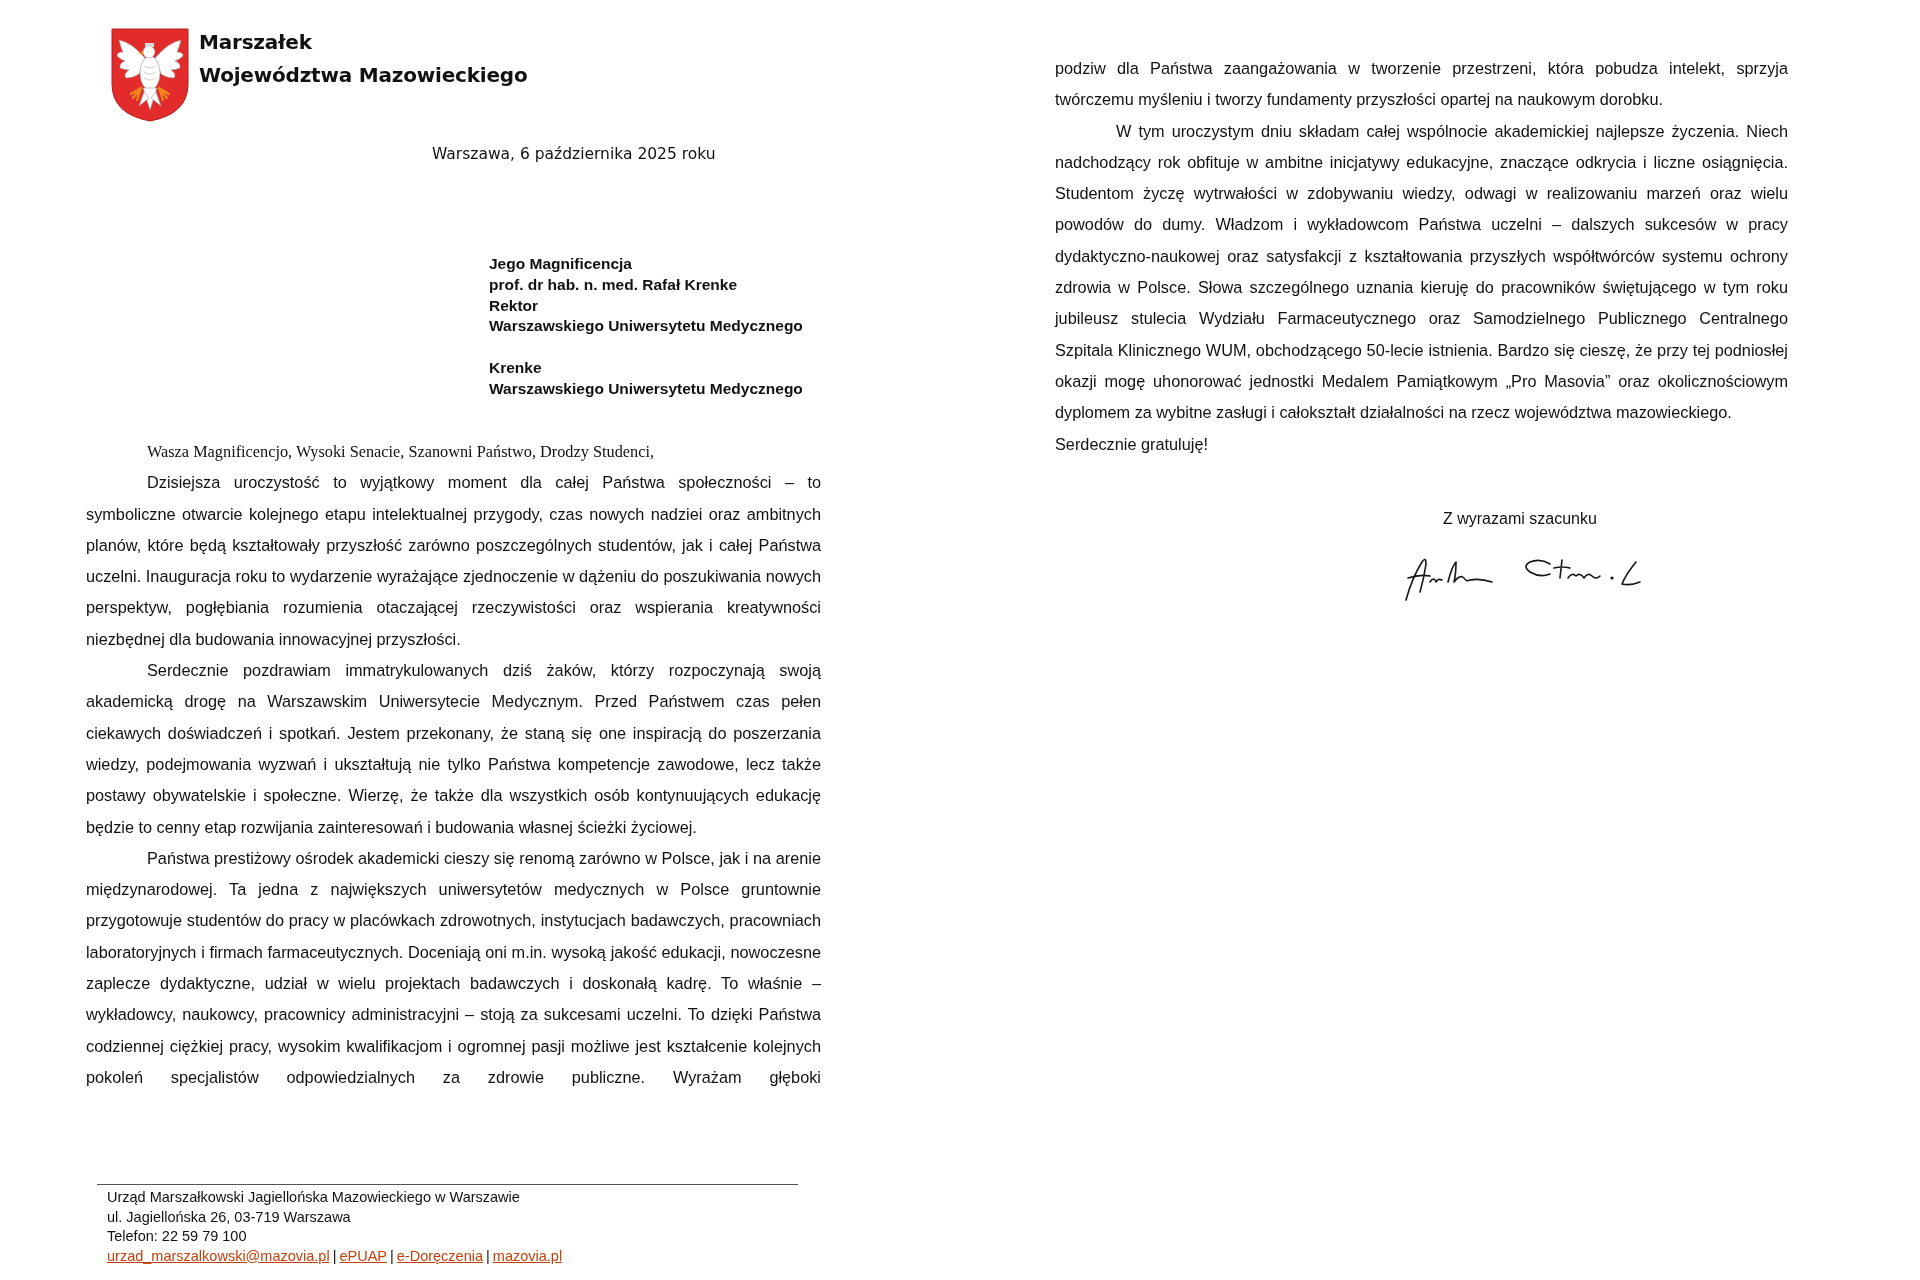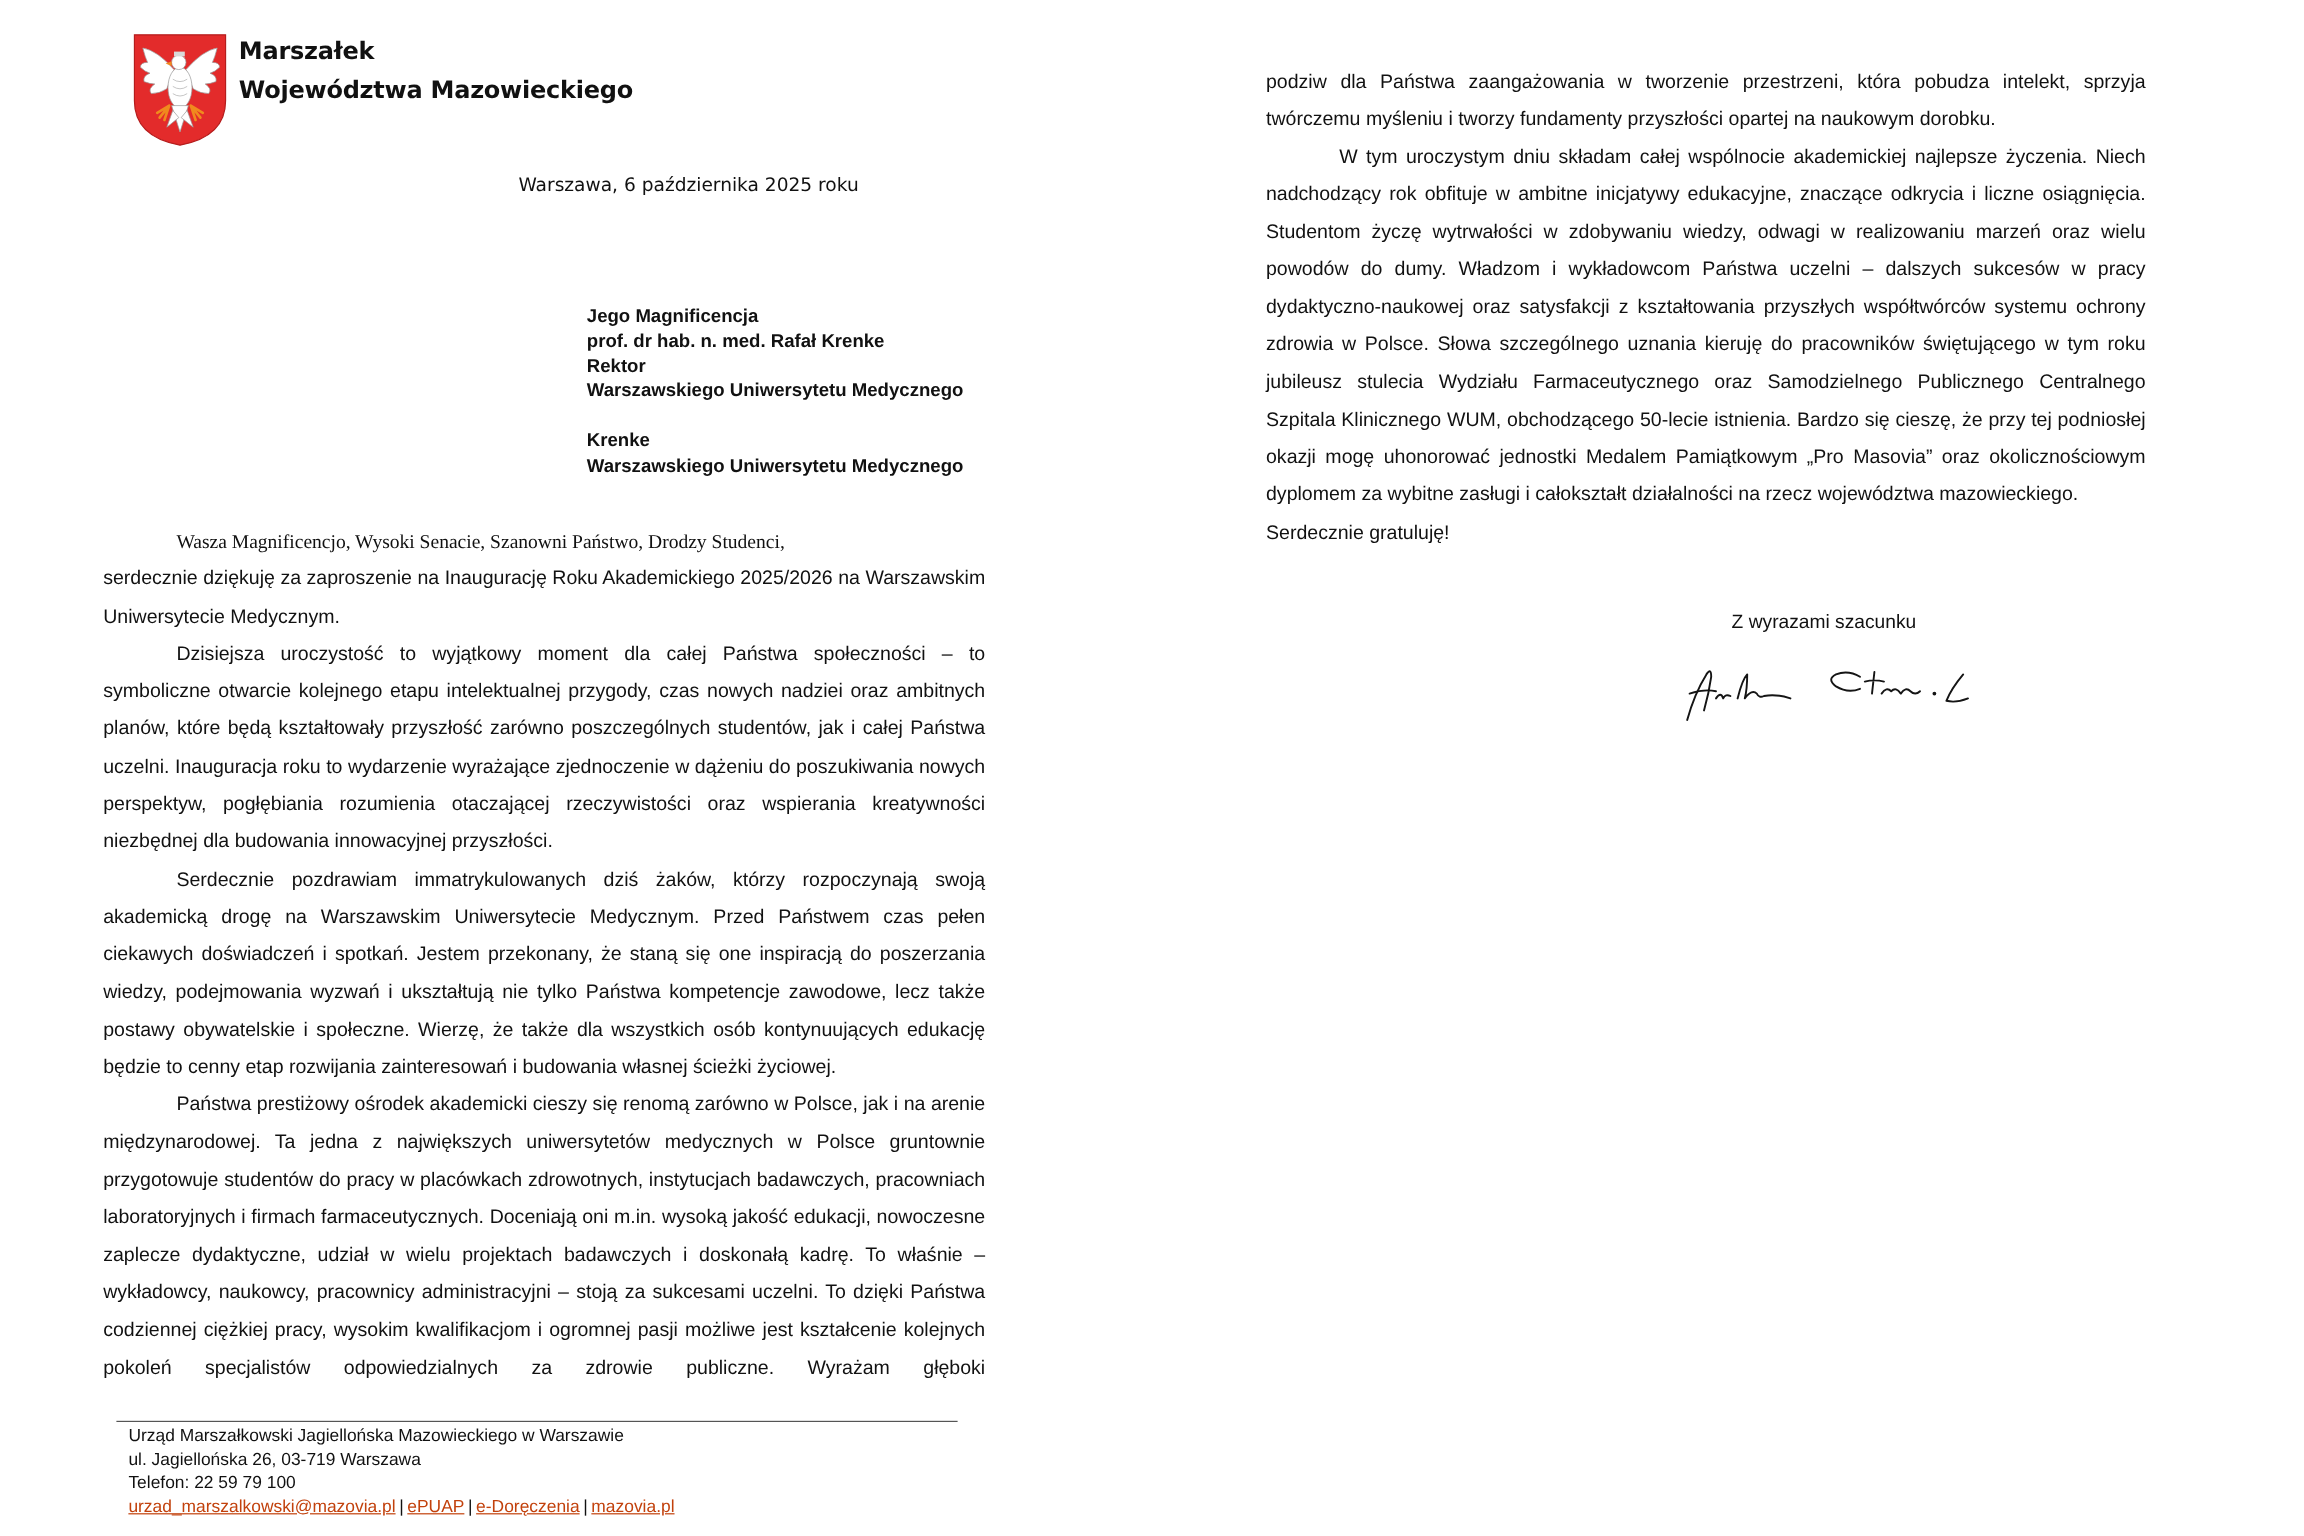--- a/index.html
+++ b/index.html
@@ -87,21 +87,20 @@
   <div>prof. dr hab. n. med. Rafał Krenke</div>
   <div>Rektor</div>
   <div>Warszawskiego Uniwersytetu Medycznego</div>
   <div class="gap"></div>
   <div>Krenke</div>
   <div>Warszawskiego Uniwersytetu Medycznego</div>
 </div>
 
 <div class="abs col" id="left-col">
   <p class="greet">Wasza Magnificencjo, Wysoki Senacie, Szanowni Państwo, Drodzy Studenci,</p>
-  <p class="noindent lastline-left">serdecznie dziękuję za zaproszenie na Inaugurację Roku Akademickiego 2025/2026 na Warszawskim Uniwersytecie Medycznym.</p>
   <p class="lastline-left">Dzisiejsza uroczystość to wyjątkowy moment dla całej Państwa społeczności – to symboliczne otwarcie kolejnego etapu intelektualnej przygody, czas nowych nadziei oraz ambitnych planów, które będą kształtowały przyszłość zarówno poszczególnych studentów, jak i całej Państwa uczelni. Inauguracja roku to wydarzenie wyrażające zjednoczenie w dążeniu do poszukiwania nowych perspektyw, pogłębiania rozumienia otaczającej rzeczywistości oraz wspierania kreatywności niezbędnej dla budowania innowacyjnej przyszłości.</p>
   <p class="lastline-left">Serdecznie pozdrawiam immatrykulowanych dziś żaków, którzy rozpoczynają swoją akademicką drogę na Warszawskim Uniwersytecie Medycznym. Przed Państwem czas pełen ciekawych doświadczeń i spotkań. Jestem przekonany, że staną się one inspiracją do poszerzania wiedzy, podejmowania wyzwań i ukształtują nie tylko Państwa kompetencje zawodowe, lecz także postawy obywatelskie i społeczne. Wierzę, że także dla wszystkich osób kontynuujących edukację będzie to cenny etap rozwijania zainteresowań i budowania własnej ścieżki życiowej.</p>
   <p style="text-align-last: justify;">Państwa prestiżowy ośrodek akademicki cieszy się renomą zarówno w Polsce, jak i na arenie międzynarodowej. Ta jedna z największych uniwersytetów medycznych w Polsce gruntownie przygotowuje studentów do pracy w placówkach zdrowotnych, instytucjach badawczych, pracowniach laboratoryjnych i firmach farmaceutycznych. Doceniają oni m.in. wysoką jakość edukacji, nowoczesne zaplecze dydaktyczne, udział w wielu projektach badawczych i doskonałą kadrę. To właśnie – wykładowcy, naukowcy, pracownicy administracyjni – stoją za sukcesami uczelni. To dzięki Państwa codziennej ciężkiej pracy, wysokim kwalifikacjom i ogromnej pasji możliwe jest kształcenie kolejnych pokoleń specjalistów odpowiedzialnych za zdrowie publiczne. Wyrażam głęboki</p>
 </div>
 
 <div class="abs col" id="right-col">
   <p class="noindent lastline-left">podziw dla Państwa zaangażowania w tworzenie przestrzeni, która pobudza intelekt, sprzyja twórczemu myśleniu i tworzy fundamenty przyszłości opartej na naukowym dorobku.</p>
   <p class="lastline-left">W tym uroczystym dniu składam całej wspólnocie akademickiej najlepsze życzenia. Niech nadchodzący rok obfituje w ambitne inicjatywy edukacyjne, znaczące odkrycia i liczne osiągnięcia. Studentom życzę wytrwałości w zdobywaniu wiedzy, odwagi w realizowaniu marzeń oraz wielu powodów do dumy. Władzom i wykładowcom Państwa uczelni – dalszych sukcesów w pracy dydaktyczno-naukowej oraz satysfakcji z kształtowania przyszłych współtwórców systemu ochrony zdrowia w Polsce. Słowa szczególnego uznania kieruję do pracowników świętującego w tym roku jubileusz stulecia Wydziału Farmaceutycznego oraz Samodzielnego Publicznego Centralnego Szpitala Klinicznego WUM, obchodzącego 50-lecie istnienia. Bardzo się cieszę, że przy tej podniosłej okazji mogę uhonorować jednostki Medalem Pamiątkowym „Pro Masovia” oraz okolicznościowym dyplomem za wybitne zasługi i całokształt działalności na rzecz województwa mazowieckiego.</p>
   <p class="noindent">Serdecznie gratuluję!</p>
 </div>

